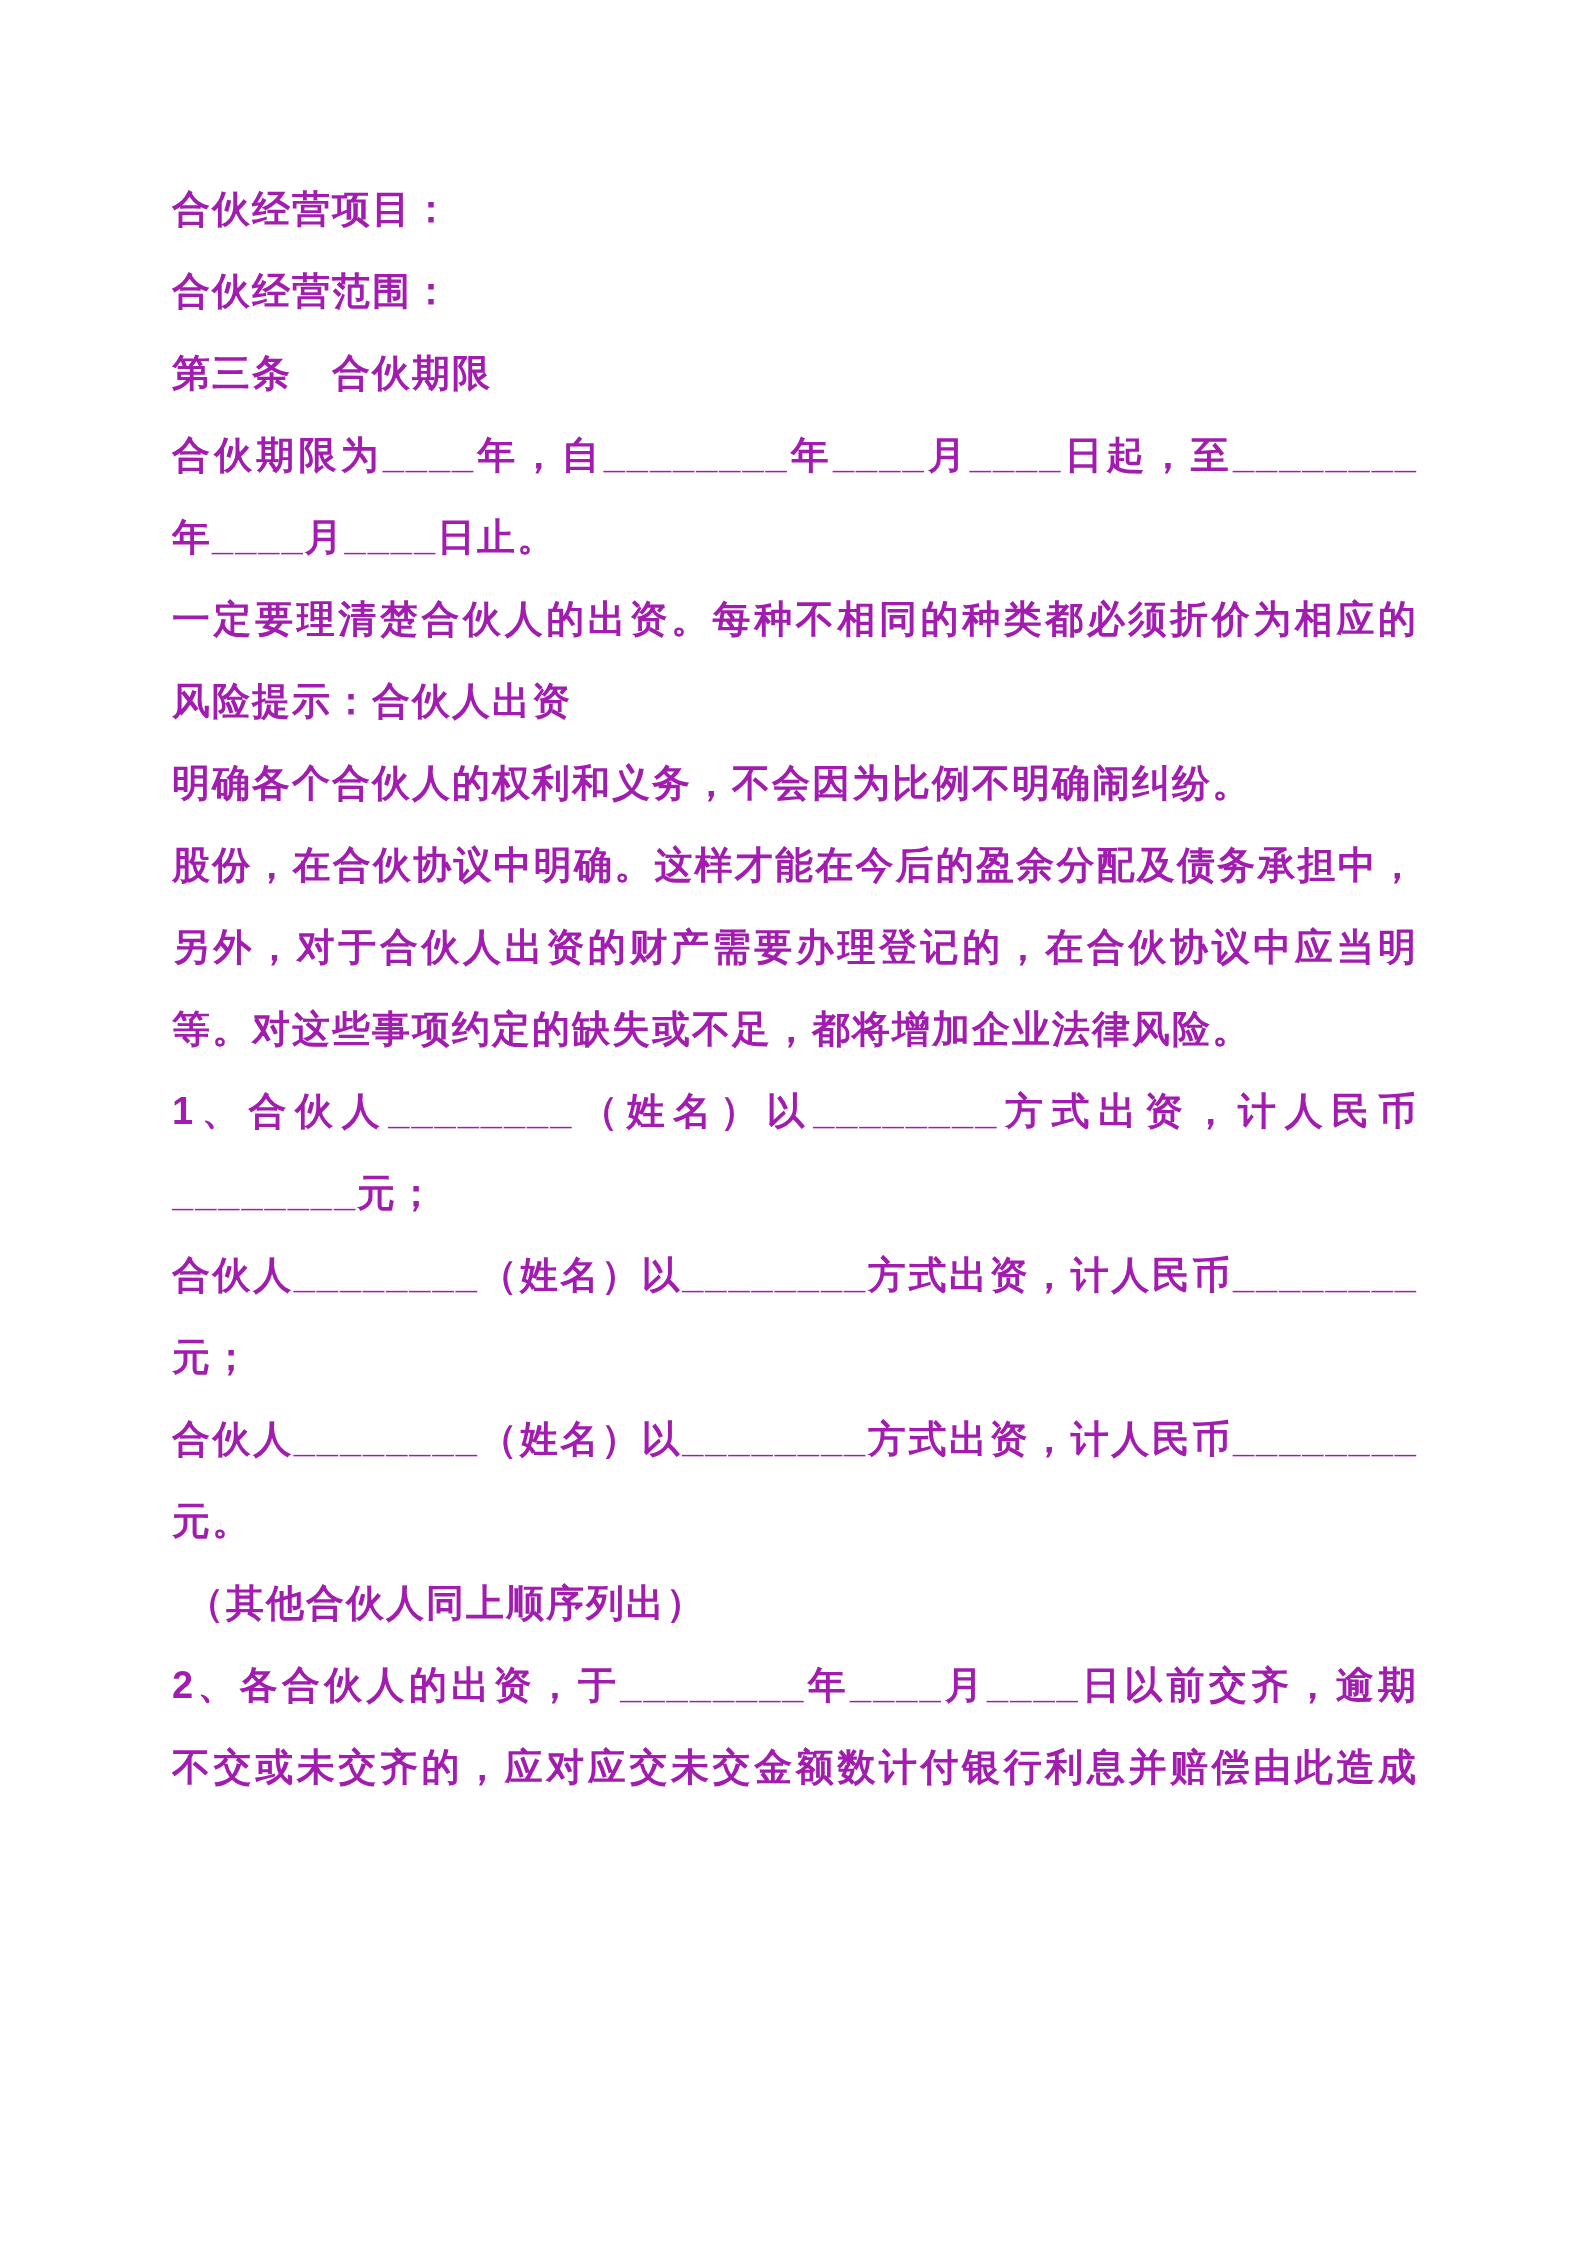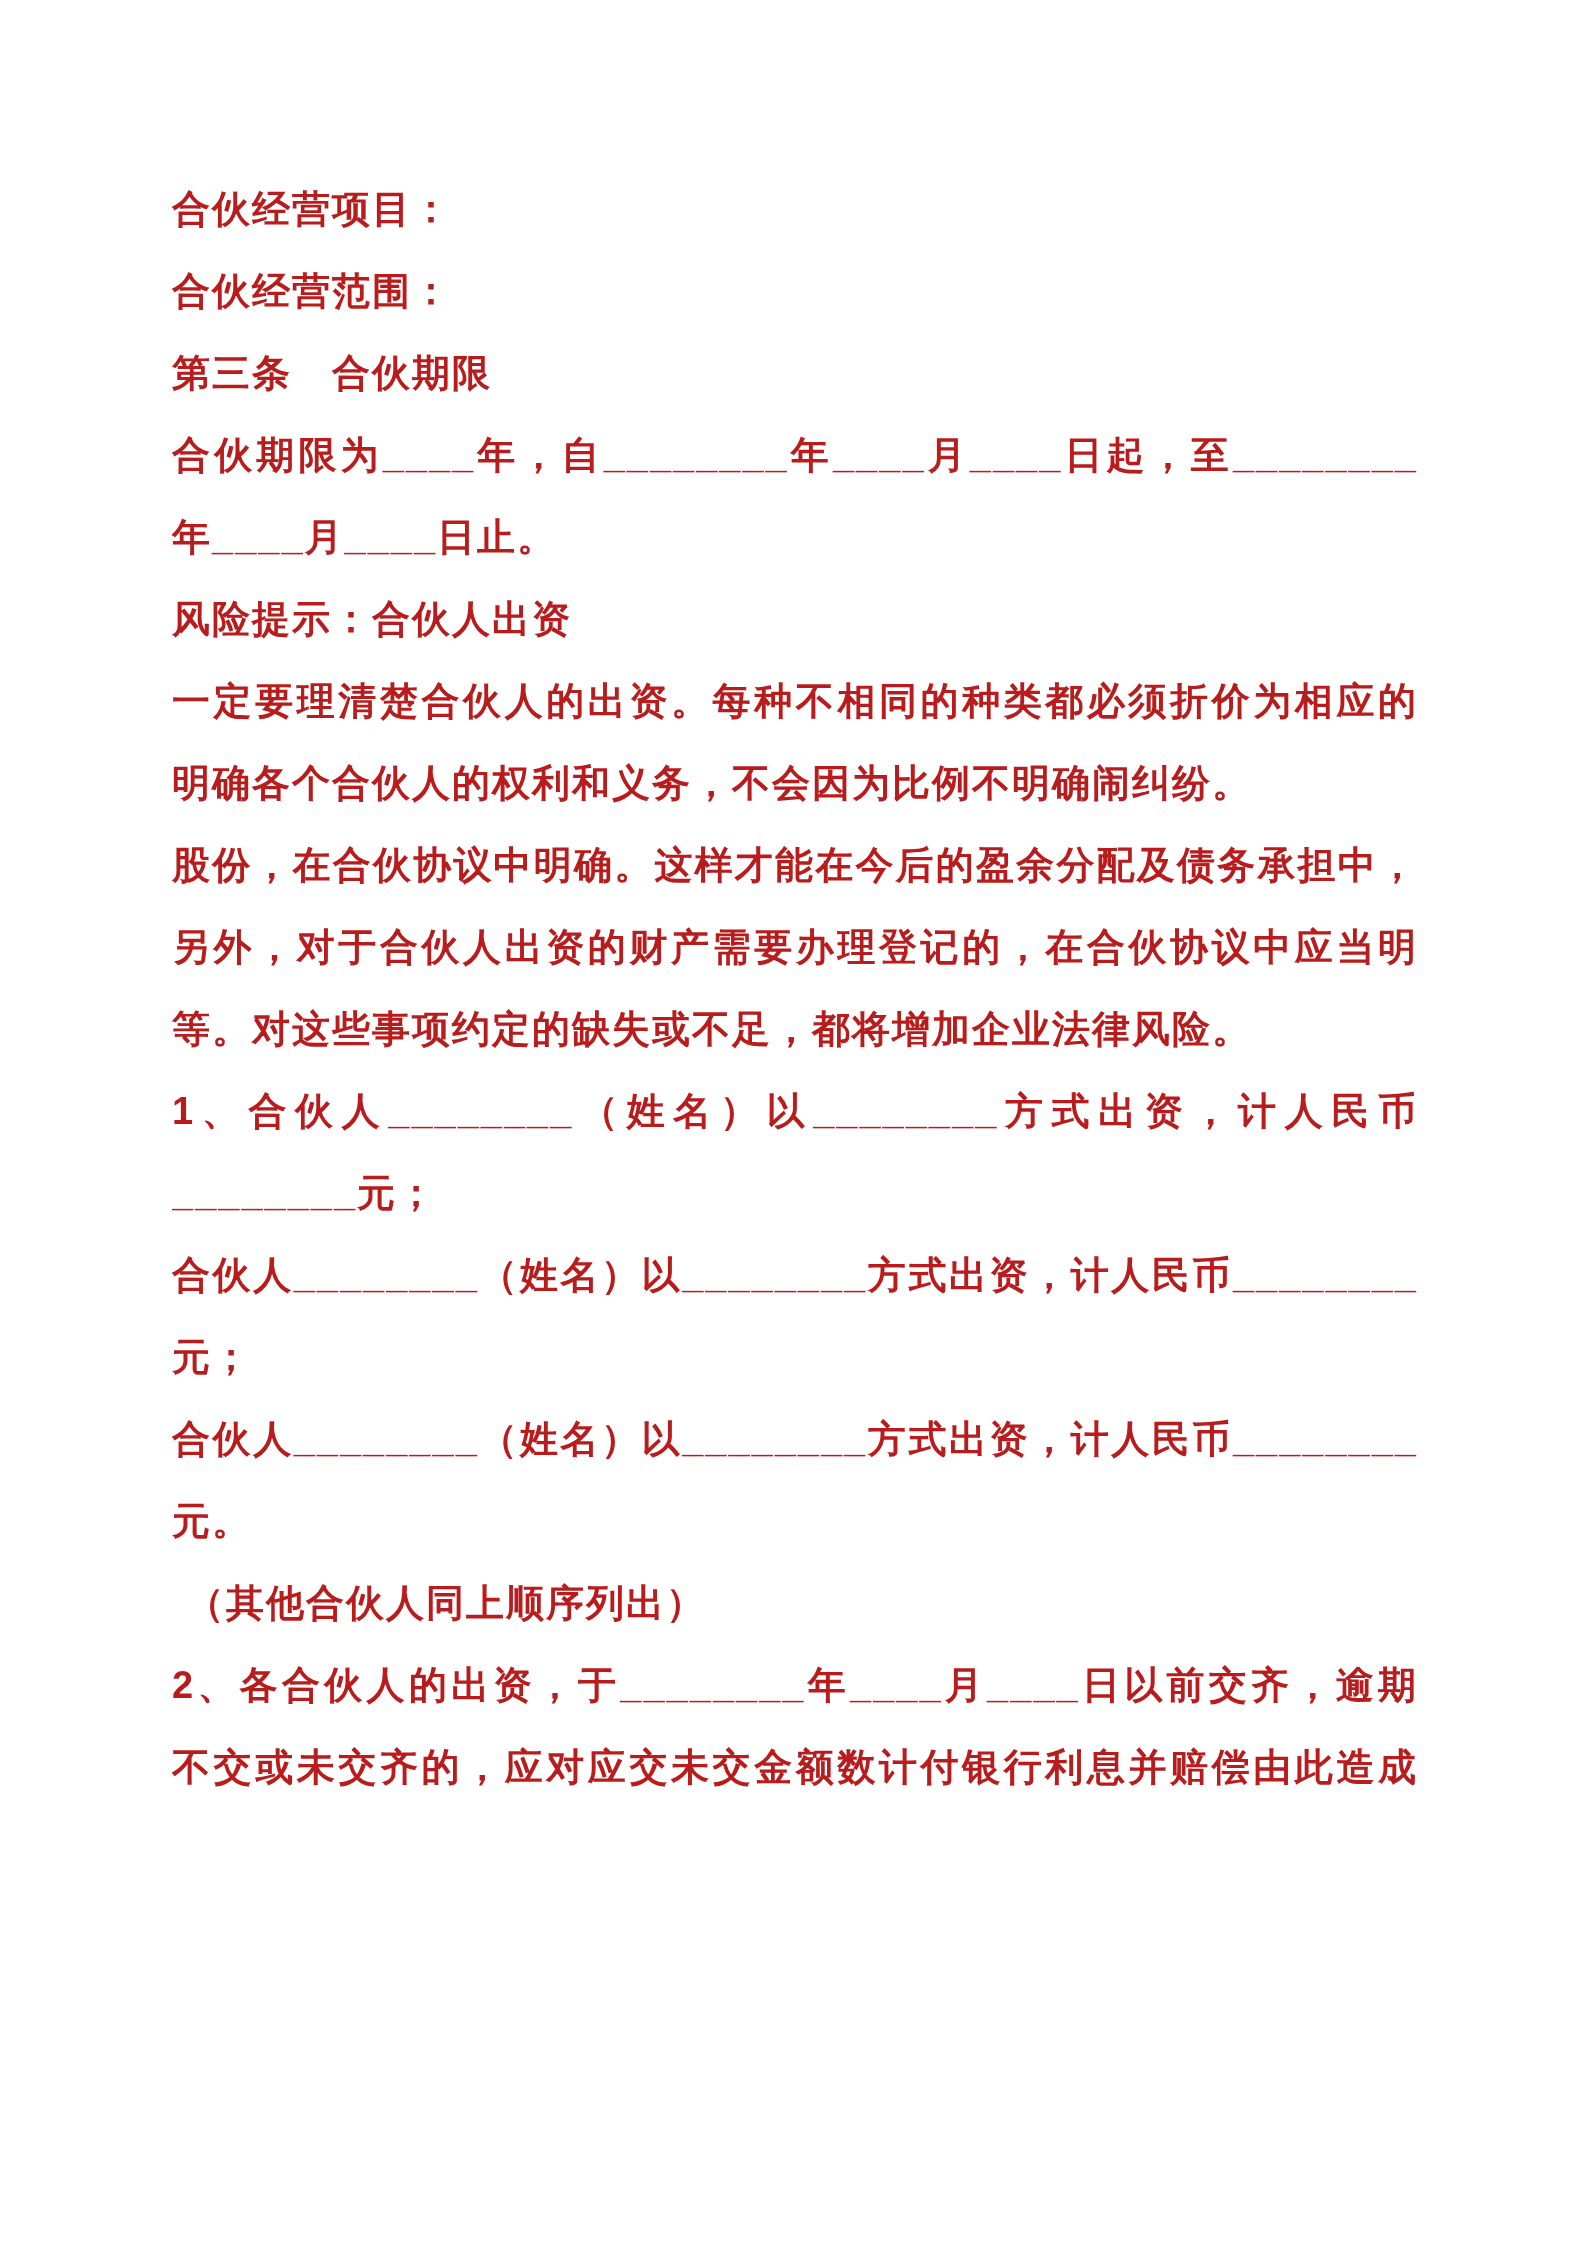--- a/index.html
+++ b/index.html
@@ -17,21 +17,21 @@
   }
   .doc {
     position: absolute;
     left: 172px;
     top: 168px;
     width: 1246px;
   }
   .line {
     font-size: 38px;
     font-weight: 700;
-    color: #b91c1c;
+    color: #a21caf;
     line-height: 82px;
     height: 82px;
     letter-spacing: 2px;
     white-space: pre-wrap;
     overflow: hidden;
   }
   .line.justify {
     text-align: justify;
     text-align-last: justify;
   }
@@ -42,22 +42,22 @@
 </head>
 <body>
 
 <div class="page">
   <div class="doc">
       <div class="line">合伙经营项目：</div>
       <div class="line">合伙经营范围：</div>
       <div class="line">第三条　合伙期限</div>
       <div class="line justify">合伙期限为____年，自________年____月____日起，至________</div>
       <div class="line">年____月____日止。</div>
+      <div class="line justify">一定要理清楚合伙人的出资。每种不相同的种类都必须折价为相应的</div>
       <div class="line">风险提示：合伙人出资</div>
-      <div class="line justify">一定要理清楚合伙人的出资。每种不相同的种类都必须折价为相应的</div>
       <div class="line">明确各个合伙人的权利和义务，不会因为比例不明确闹纠纷。</div>
       <div class="line justify">股份，在合伙协议中明确。这样才能在今后的盈余分配及债务承担中，</div>
       <div class="line justify">另外，对于合伙人出资的财产需要办理登记的，在合伙协议中应当明</div>
       <div class="line">等。对这些事项约定的缺失或不足，都将增加企业法律风险。</div>
       <div class="line justify">1、合伙人________（姓名）以________方式出资，计人民币</div>
       <div class="line">________元；</div>
       <div class="line justify">合伙人________（姓名）以________方式出资，计人民币________</div>
       <div class="line">元；</div>
       <div class="line justify">合伙人________（姓名）以________方式出资，计人民币________</div>
       <div class="line">元。</div>

